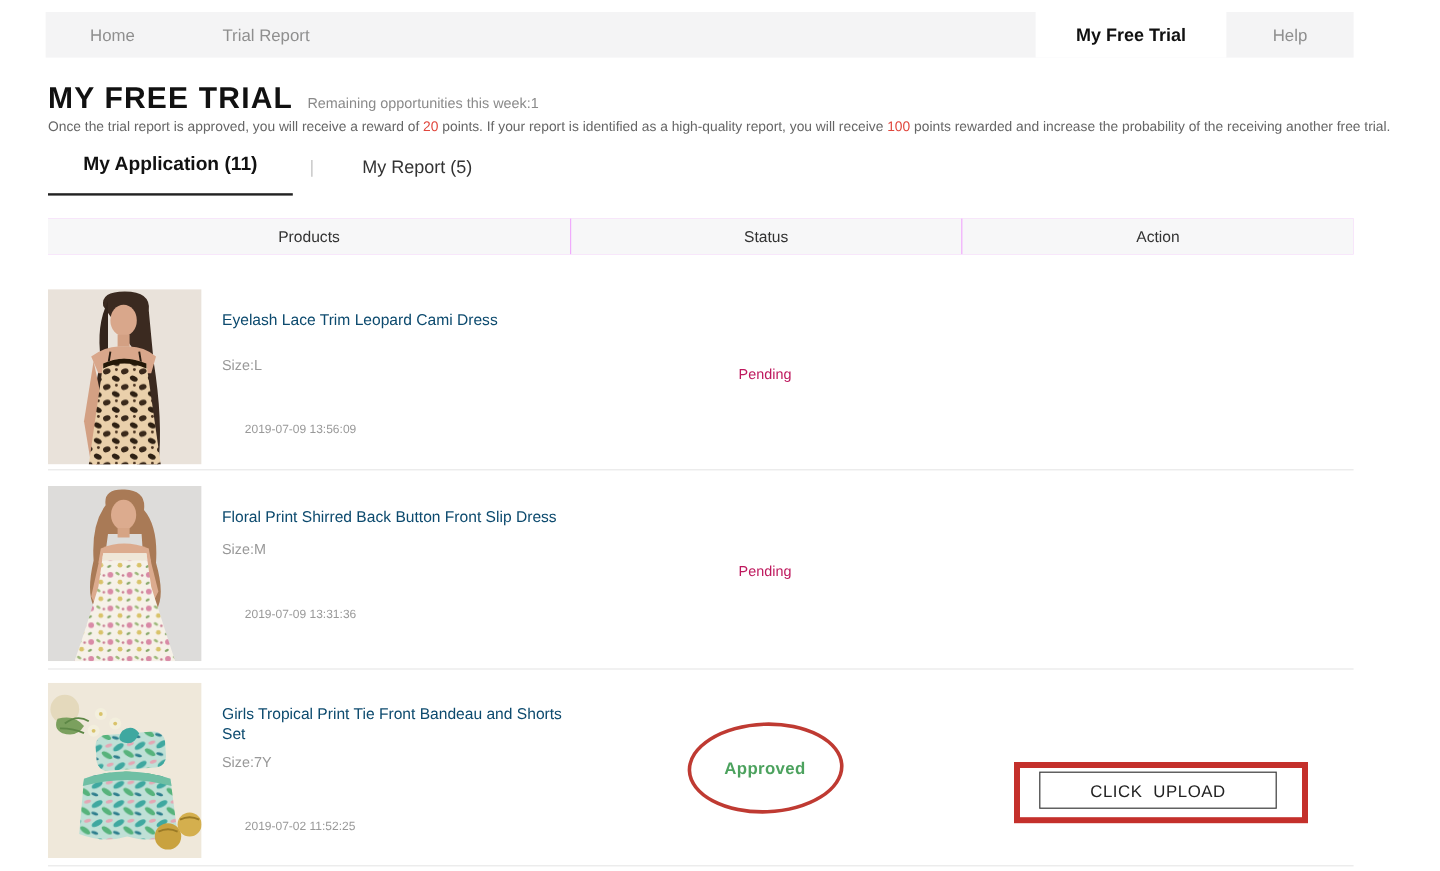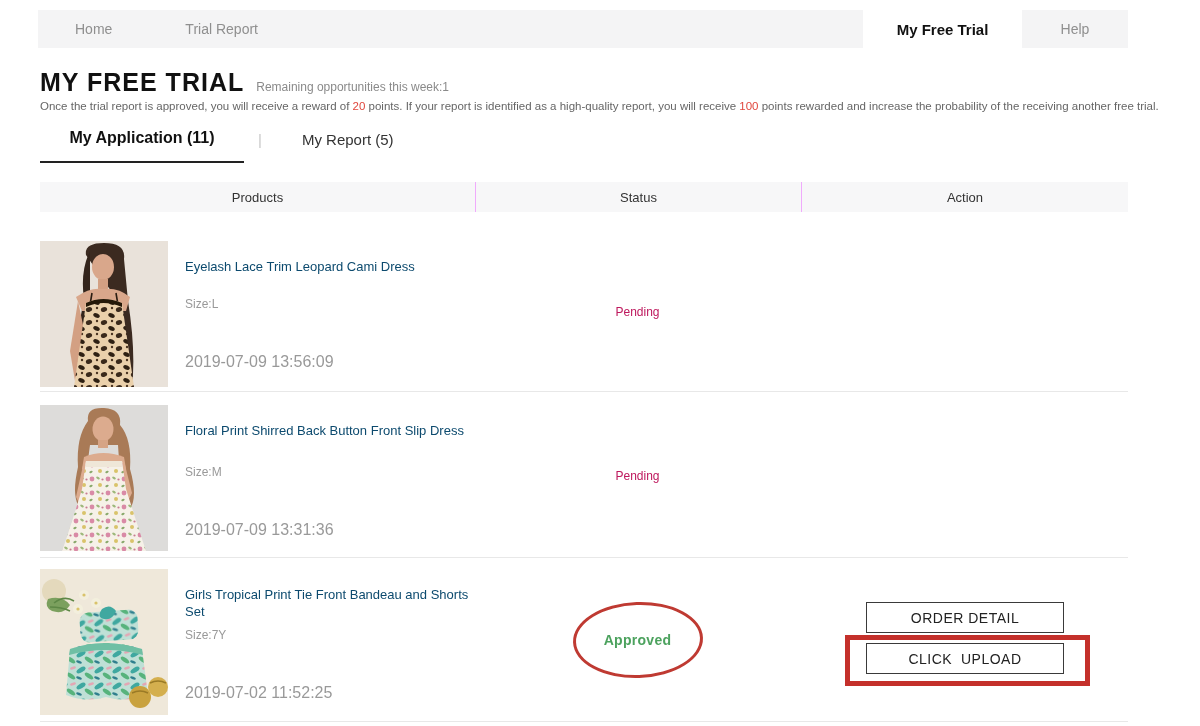--- a/index.html
+++ b/index.html
@@ -52,22 +52,22 @@
   .cell { position:relative; }
   .pimg { position:absolute; left:0; width:128px; height:146px; cursor:pointer; }
   .row1 .pimg { top:29px; } .row2 .pimg { top:13px; } .row3 .pimg { top:11px; }
   .pimg svg { display:block; width:128px; height:146px; }
 
   .pinfo { position:absolute; left:145px; width:300px; }
   .row1 .pinfo { top:46px; } .row2 .pinfo { top:30px; } .row3 .pinfo { top:28px; }
   .ptitle { font-size:13px; color:#0c4a6e; line-height:17px; }
   .row3 .ptitle { width:285px; }
   .psize { font-size:12px; color:#999; }
-  .row1 .psize { margin-top:22px; } .row2 .psize { margin-top:26px; } .row3 .psize { margin-top:8px; }
-  .pdate { font-size:16px; color:#999; }
+  .row1 .psize { margin-top:22px; } .row2 .psize { margin-top:12px; } .row3 .psize { margin-top:8px; }
+  .pdate { font-size:10px; color:#999;margin-left:19px; }
   .row1 .pdate { margin-top:42px; } .row2 .pdate { margin-top:42px; } .row3 .pdate { margin-top:42px; }
 
   .status-cell { display:flex; justify-content:center; }
   .status-pending { position:absolute; font-size:12px; font-weight:normal; color:#be185d; }
   .row1 .status-pending { top:93px; } .row2 .status-pending { top:77px; }
   .status-approved { position:absolute; top:74px; font-size:14px; font-weight:bold; color:#4ca25e; letter-spacing:0.3px; }
 
   .approved-circle { position:absolute; left:50%; top:44px; transform:translateX(-50%) rotate(-2deg);
                      width:130px; height:76px; border:3px solid #bf3a32; border-radius:50%; }
 
@@ -221,17 +221,16 @@
       <div class="ptitle">Girls Tropical Print Tie Front Bandeau and Shorts Set</div>
       <div class="psize">Size:7Y</div>
       <div class="pdate">2019-07-02 11:52:25</div>
     </div>
   </div>
   <div class="cell status-cell">
     <div class="approved-circle"></div>
     <span class="status-approved">Approved</span>
   </div>
   <div class="cell">
-    <button class="btn btn-order">ORDER DETAIL</button>
     <div class="upload-annotation"></div>
     <button class="btn btn-upload">CLICK  UPLOAD</button>
   </div>
 </div>
 
 </body></html>

